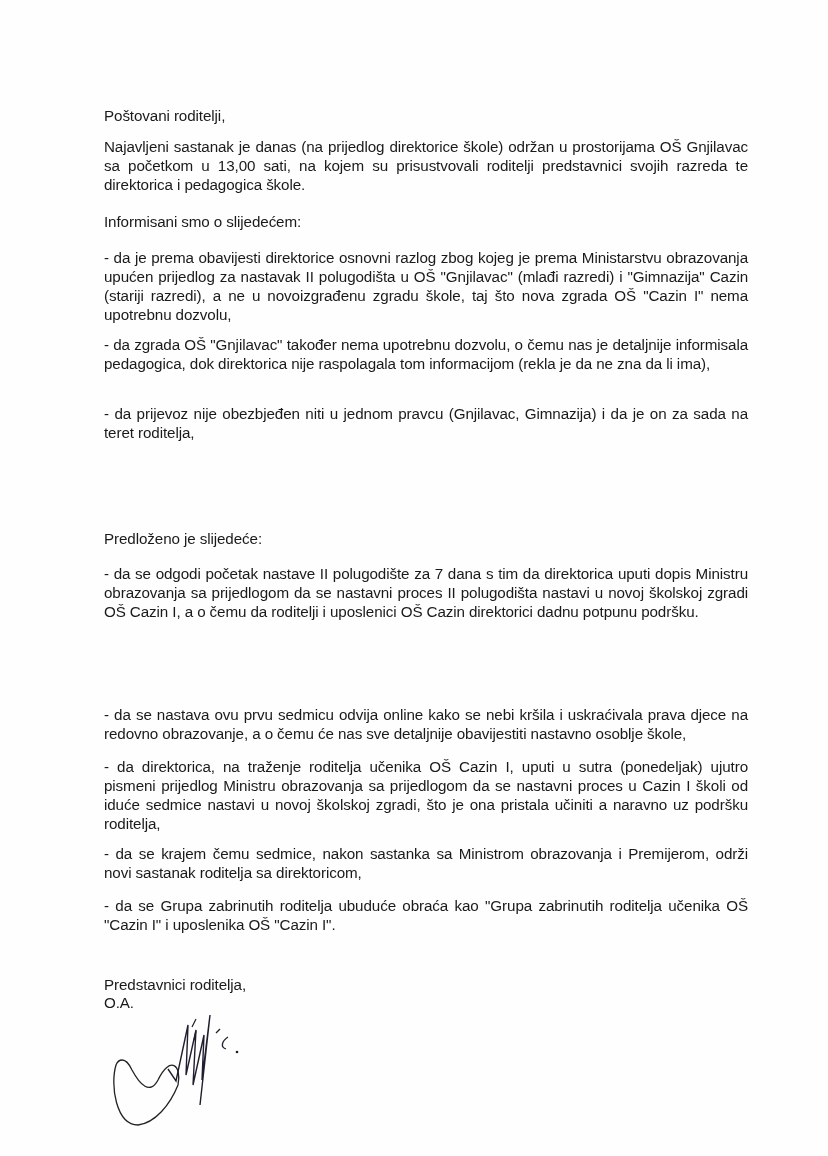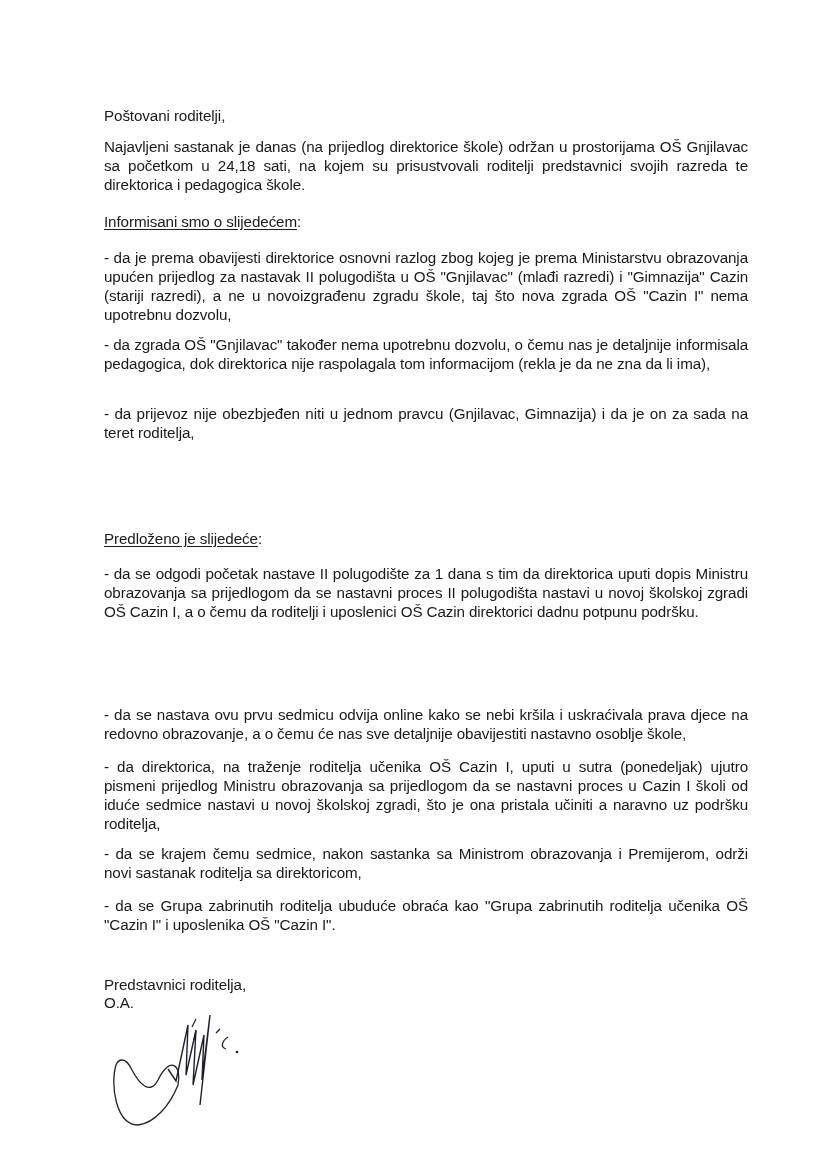--- a/index.html
+++ b/index.html
@@ -2,41 +2,41 @@
 <html><head>
 <meta charset="utf-8">
 <style>
   html, body { margin:0; padding:0; background:#fefefe; }
   body { width:828px; height:1156px; position:relative; overflow:hidden;
          font-family:"Liberation Sans", sans-serif; color:#1a1a1a; }
   .page { position:absolute; left:0; top:0; width:828px; height:1156px; }
   .t { position:absolute; left:92px; width:644px; font-size:15.2px; line-height:19px;
        margin:12px; letter-spacing:-0.1px; }
   .just { text-align:justify; text-align-last:left; }
-  .u { text-decoration:underline; text-underline-offset:2px; }
+  .u { text-underline-offset:2px; }
   .sig { position:absolute; left:110px; top:985px; width:160px; height:150px; }
 </style>
 </head>
 <body>
 
 <div class="page">
 
   <p class="t" style="top:94px">Poštovani roditelji,</p>
 
-  <p class="t just" style="top:125px">Najavljeni sastanak je danas (na prijedlog direktorice škole) održan u prostorijama OŠ Gnjilavac sa početkom u 24,18 sati, na kojem su prisustvovali roditelji predstavnici svojih razreda te direktorica i pedagogica škole.</p>
+  <p class="t just" style="top:125px">Najavljeni sastanak je danas (na prijedlog direktorice škole) održan u prostorijama OŠ Gnjilavac sa početkom u 13,00 sati, na kojem su prisustvovali roditelji predstavnici svojih razreda te direktorica i pedagogica škole.</p>
 
   <p class="t" style="top:200px"><span class="u">Informisani smo o slijedećem</span><span>:</span></p>
 
   <p class="t just" style="top:236px">- da je prema obavijesti direktorice osnovni razlog zbog kojeg je prema Ministarstvu obrazovanja upućen prijedlog za nastavak II polugodišta u OŠ "Gnjilavac" (mlađi razredi) i "Gimnazija" Cazin (stariji razredi), a ne u novoizgrađenu zgradu škole, taj što nova zgrada OŠ "Cazin I" nema upotrebnu dozvolu,</p>
   <p class="t just" style="top:323px">- da zgrada OŠ "Gnjilavac" također nema upotrebnu dozvolu, o čemu nas je detaljnije informisala pedagogica, dok direktorica nije raspolagala tom informacijom (rekla je da ne zna da li ima),</p>
   <p class="t just" style="top:392px">- da prijevoz nije obezbjeđen niti u jednom pravcu (Gnjilavac, Gimnazija) i da je on za sada na teret roditelja,</p>
 
   <p class="t" style="top:517px"><span class="u">Predloženo je slijedeće</span><span>:</span></p>
 
-  <p class="t just" style="top:552px">- da se odgodi početak nastave II polugodište za 1 dana s tim da direktorica uputi dopis Ministru obrazovanja sa prijedlogom da se nastavni proces II polugodišta nastavi u novoj školskoj zgradi OŠ Cazin I, a o čemu da roditelji i uposlenici OŠ Cazin direktorici dadnu potpunu podršku.</p>
+  <p class="t just" style="top:552px">- da se odgodi početak nastave II polugodište za 7 dana s tim da direktorica uputi dopis Ministru obrazovanja sa prijedlogom da se nastavni proces II polugodišta nastavi u novoj školskoj zgradi OŠ Cazin I, a o čemu da roditelji i uposlenici OŠ Cazin direktorici dadnu potpunu podršku.</p>
 
 
   <p class="t just" style="top:693px">- da se nastava ovu prvu sedmicu odvija online kako se nebi kršila i uskraćivala prava djece na redovno obrazovanje, a o čemu će nas sve detaljnije obavijestiti nastavno osoblje škole,</p>
   <p class="t just" style="top:745px">- da direktorica, na traženje roditelja učenika OŠ Cazin I, uputi u sutra (ponedeljak) ujutro pismeni prijedlog Ministru obrazovanja sa prijedlogom da se nastavni proces u Cazin I školi od iduće sedmice nastavi u novoj školskoj zgradi, što je ona pristala učiniti a naravno uz podršku roditelja,</p>
   <p class="t just" style="top:832px">- da se krajem čemu sedmice, nakon sastanka sa Ministrom obrazovanja i Premijerom, održi novi sastanak roditelja sa direktoricom,</p>
   <p class="t just" style="top:884px">- da se Grupa zabrinutih roditelja ubuduće obraća kao "Grupa zabrinutih roditelja učenika OŠ "Cazin I" i uposlenika OŠ "Cazin I".</p>
 
   <p class="t" style="top:963px">Predstavnici roditelja,</p>
   <p class="t" style="top:981px">O.A.</p>
 

